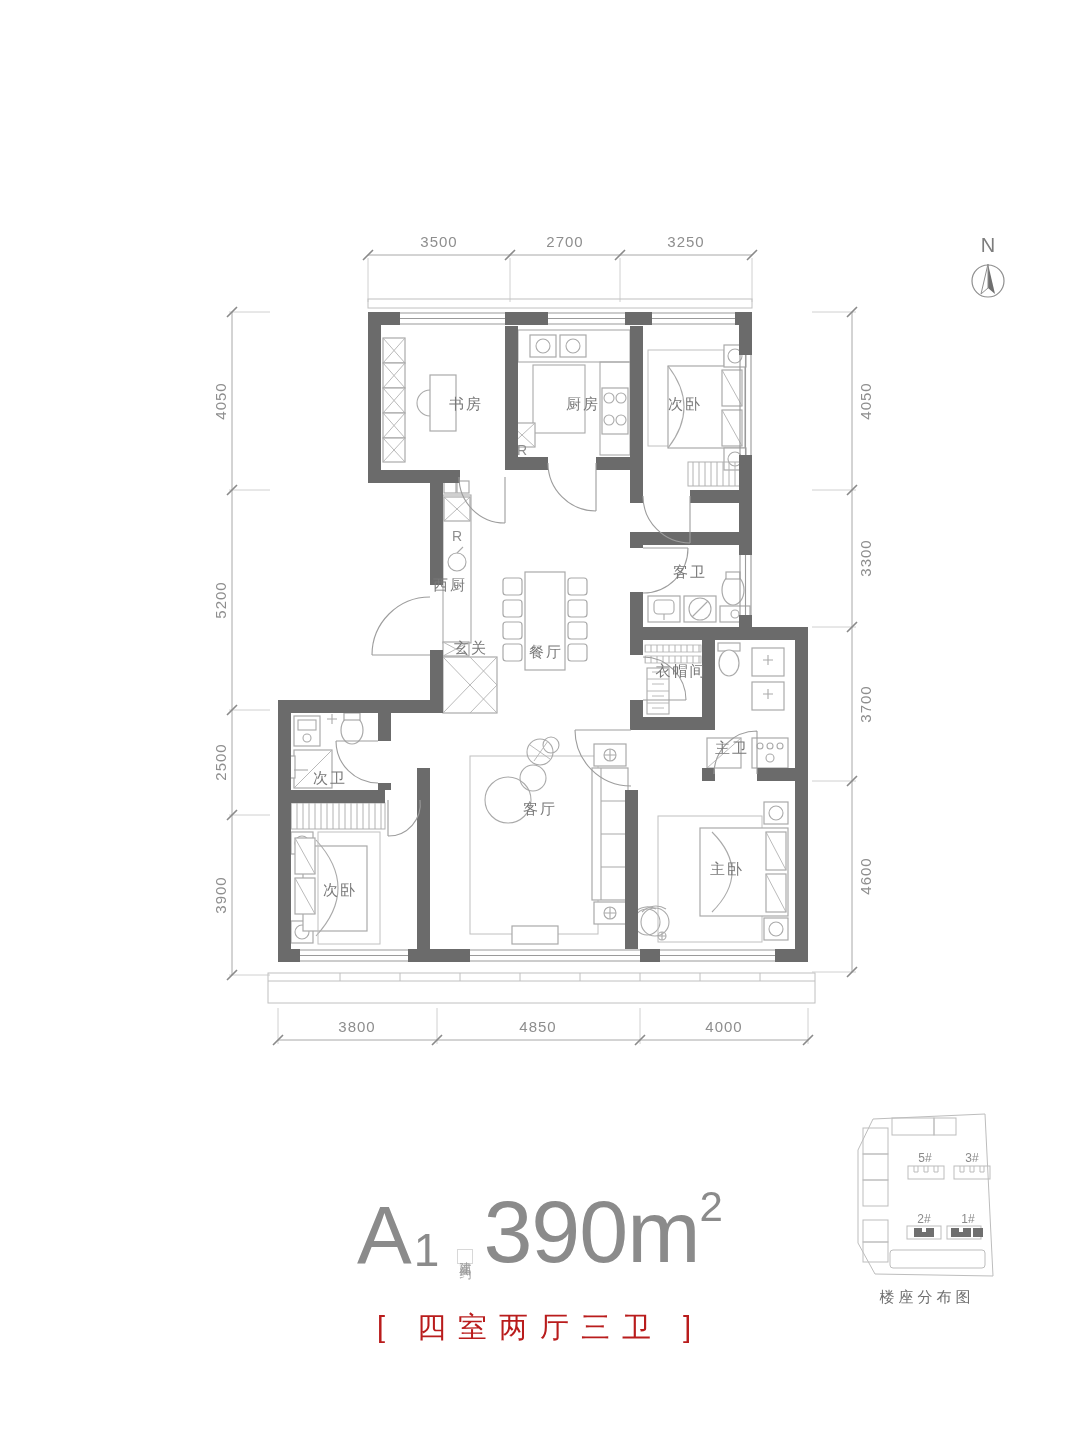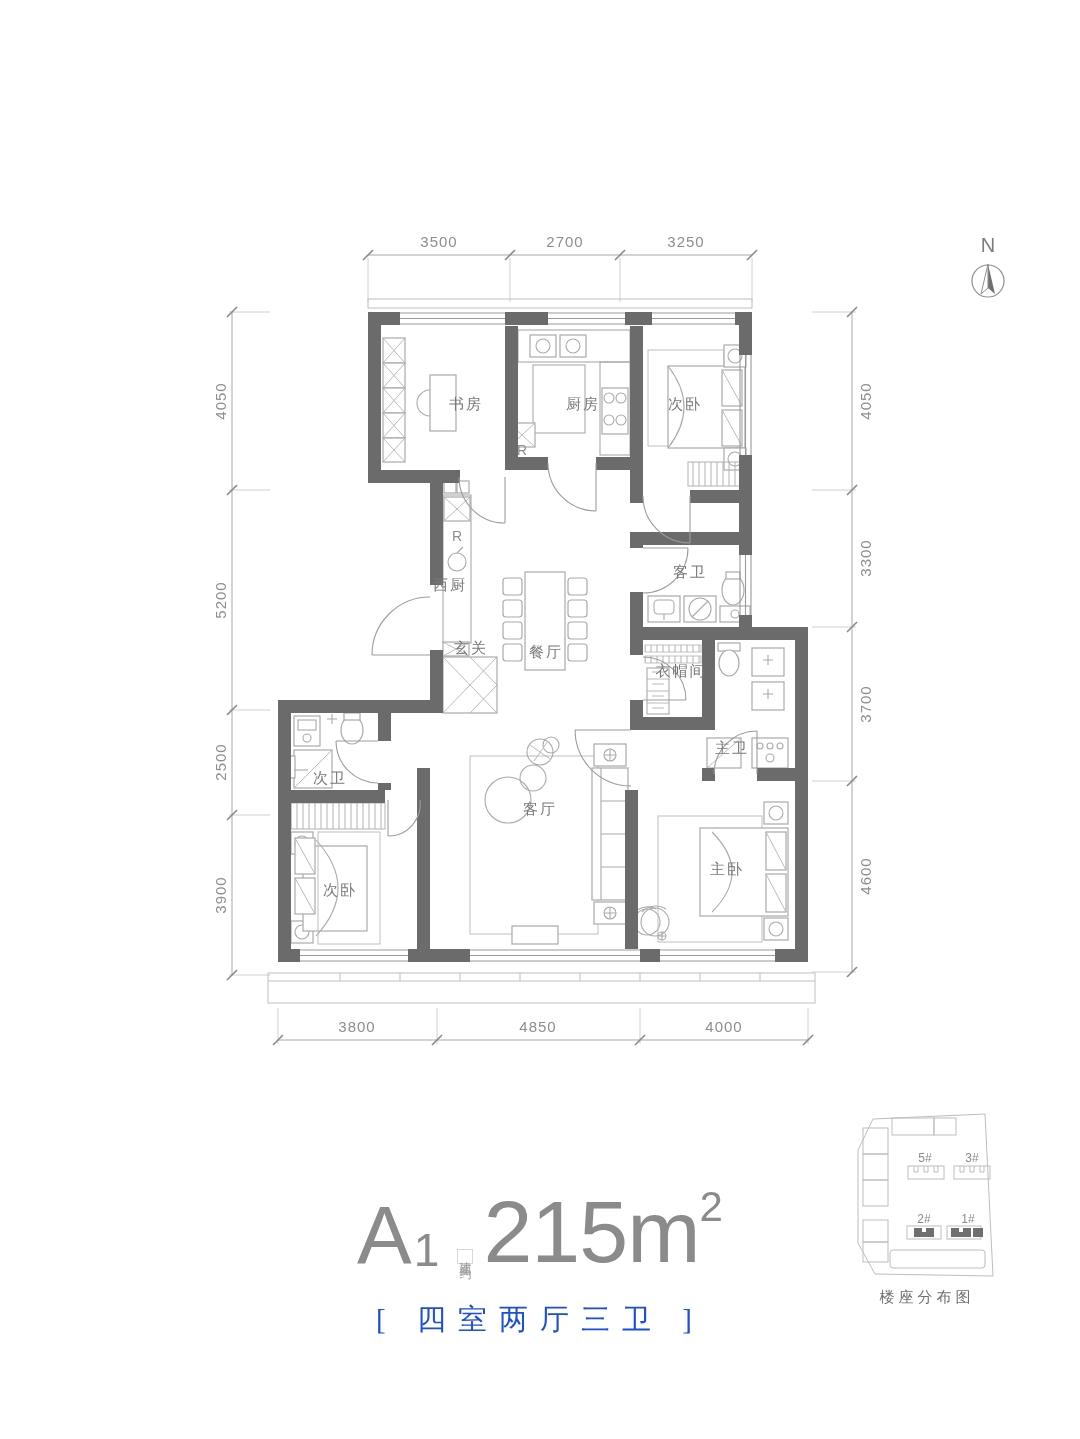--- a/index.html
+++ b/index.html
@@ -27,21 +27,21 @@
   .sitedark{fill:#6f6f6f;stroke:none;}
   
   .title-block{position:absolute;left:300px;top:1188px;width:480px;text-align:center;}
   .title-main{display:flex;justify-content:center;align-items:flex-end;line-height:1;color:#8b8b8b;}
   .unit-letter{font-size:82px;}
   .unit-sub{font-size:46px;margin:0 0 3px 2px;}
   .area-note{writing-mode:vertical-rl;font-size:12px;color:#9c9c9c;letter-spacing:3px;
              margin:0 10px 12px 18px;border:1px solid #d8d8d8;padding:2px 1px;}
   .area-num{font-size:88px;letter-spacing:-1px;}
   .area-sup{font-size:42px;align-self:flex-start;margin-top:-2px;}
-  .subtitle{margin-top:24px;font-size:29px;color:#1d4ed8;letter-spacing:12px;white-space:nowrap;font-family:Liberation Serif, serif;}
+  .subtitle{margin-top:32px;font-size:29px;color:#b91c1c;letter-spacing:12px;white-space:nowrap;}
 </style>
 </head>
 <body>
 <div id="page">
 
 <svg width="1080" height="1439" viewBox="0 0 1080 1439">
   <defs>
     <pattern id="comb" width="6" height="40" patternUnits="userSpaceOnUse">
       <path d="M3 0 V40" stroke="#b2b2b2" stroke-width="1"></path>
     </pattern>
@@ -399,19 +399,19 @@
     <rect class="sitedark" x="973" y="1228" width="10" height="9"></rect>
     <text class="sitecap" x="927" y="1302" text-anchor="middle">楼座分布图</text>
   </g>
 </svg>
 
 <div class="title-block">
   <div class="title-main">
     <span class="unit-letter">A</span>
     <span class="unit-sub">1</span>
     <span class="area-note">建面约</span>
-    <span class="area-num">215m</span>
+    <span class="area-num">390m</span>
     <span class="area-sup">2</span>
   </div>
   <div class="subtitle">[ 四室两厅三卫 ]</div>
 </div>
 
 </div>
 
 </body></html>

